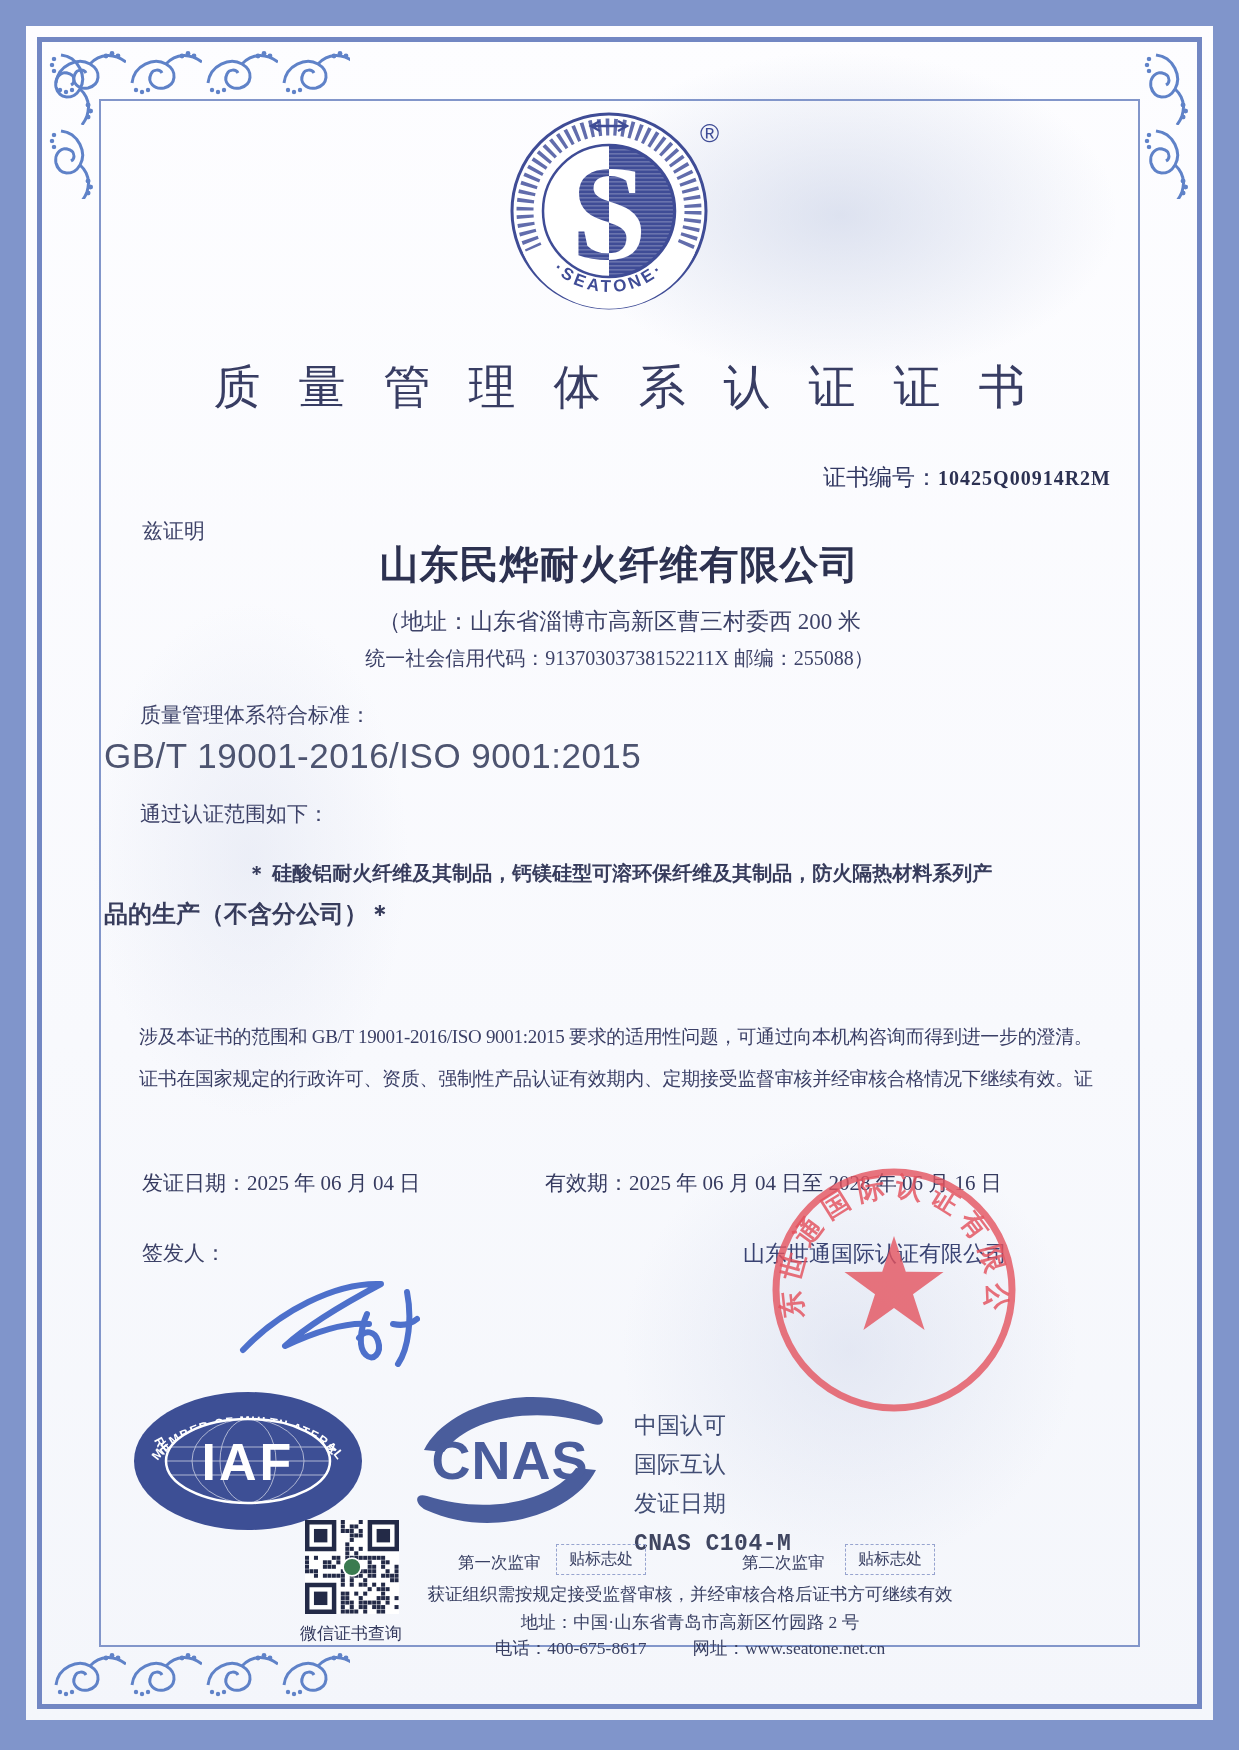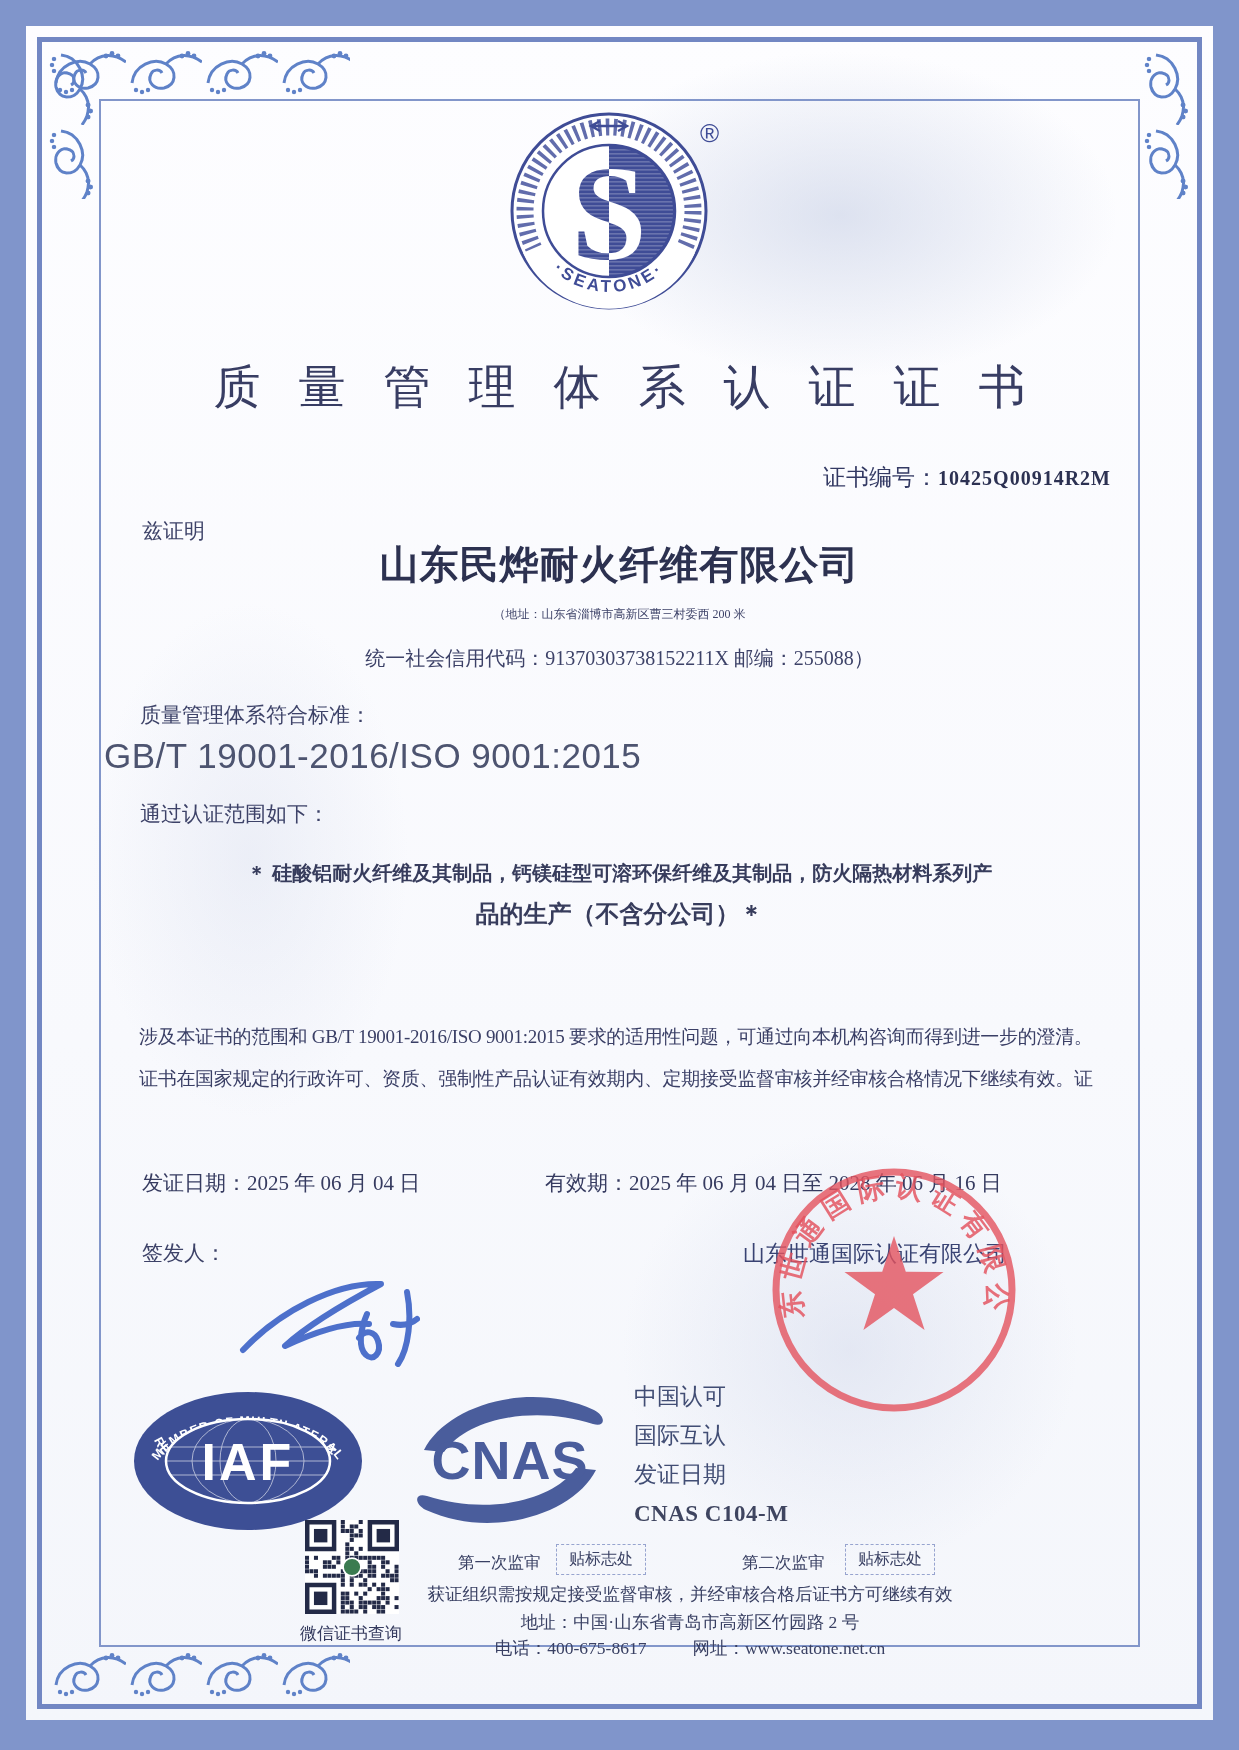--- a/index.html
+++ b/index.html
@@ -14,38 +14,38 @@
   .band-left{left:49px;top:49px;bottom:53px;width:46px;}
   .band-right{right:49px;top:49px;bottom:53px;width:46px;}
   .cloud{position:absolute;pointer-events:none;}
   .t{position:absolute;white-space:nowrap;color:#3d4268;}
   .title{left:104px;right:104px;top:356px;text-align:center;font-size:47px;letter-spacing:38px;padding-left:38px;color:#383d63;}
   .certno{position:absolute;right:128px;top:462px;white-space:nowrap;}
   .certno .lbl{font-size:23px;color:#333963;}
   .certno .num{font-size:20px;font-weight:bold;color:#2c3152;letter-spacing:1px;}
   .certify{left:142px;top:517px;font-size:21px;}
   .company{left:104px;right:104px;top:538px;text-align:center;font-size:39px;font-weight:bold;color:#2c3150;letter-spacing:1px;}
-  .addr1{left:104px;right:104px;top:606px;text-align:center;font-size:12px;color:#3d4268;}
+  .addr1{left:104px;right:104px;top:606px;text-align:center;font-size:23px;color:#3d4268;}
   .addr2{left:104px;right:104px;top:645px;text-align:center;font-size:20px;color:#3d4268;}
   .stdlbl{left:140px;top:701px;font-size:21px;}
   .std{left:104px;right:104px;top:736px;font-size:35px;color:#4d5470;
        font-family:"Liberation Sans","DejaVu Sans",sans-serif;letter-spacing:0.5px;}
   .scopelbl{left:140px;top:800px;font-size:21px;}
   .scope1{left:104px;right:104px;top:860px;text-align:center;font-size:20px;font-weight:bold;color:#373c5c;
           font-family:"Liberation Sans","DejaVu Sans",sans-serif;}
-  .scope2{left:104px;right:104px;top:898px;text-align:center;font-size:24px;font-weight:bold;color:#373c5c;
+  .scope2{left:104px;right:104px;top:898px;text-align:left;font-size:24px;font-weight:bold;color:#373c5c;
           font-family:"Liberation Sans","DejaVu Sans",sans-serif;}
   .note{left:139px;font-size:19px;color:#3a3f66;letter-spacing:-0.3px;}
   .n1{top:1024px;} .n2{top:1066px;} .n3{top:1108px;}
   .issue{left:142px;top:1169px;font-size:21px;color:#363b60;}
   .valid{left:545px;top:1169px;font-size:21px;color:#363b60;}
   .signer{left:142px;top:1239px;font-size:21px;}
   .issuer{left:655px;top:1239px;width:440px;text-align:center;font-size:22px;color:#394373;}
-  .cnasblock{position:absolute;left:634px;top:1377px;line-height:39px;
-             font-family:Liberation Serif, serif;}
+  .cnasblock{position:absolute;left:634px;top:1408px;line-height:39px;
+             font-family:Liberation Mono, monospace;}
   .cnasblock .cn{font-size:23px;color:#414d74;}
   .cnasblock .en{font-size:23px;font-weight:bold;color:#3f4560;letter-spacing:0.5px;}
   .qrcap{left:291px;top:1622px;width:120px;text-align:center;font-size:17px;color:#343a5e;}
   .aud{font-size:16.5px;color:#394063;}
   .a1{left:458px;top:1552px;} .a2{left:742px;top:1552px;}
   .audbox{position:absolute;top:1544px;padding:4px 12px;border:1.5px dashed #97a4cf;font-size:16px;color:#394063;white-space:nowrap;}
   .b1{left:556px;} .b2{left:845px;}
   .frow{position:absolute;left:320px;width:740px;text-align:center;font-size:17.5px;color:#394063;white-space:nowrap;}
   .f1{top:1582px;} .f2{top:1610px;}
   .f3{top:1636px;display:flex;justify-content:center;gap:46px;}

